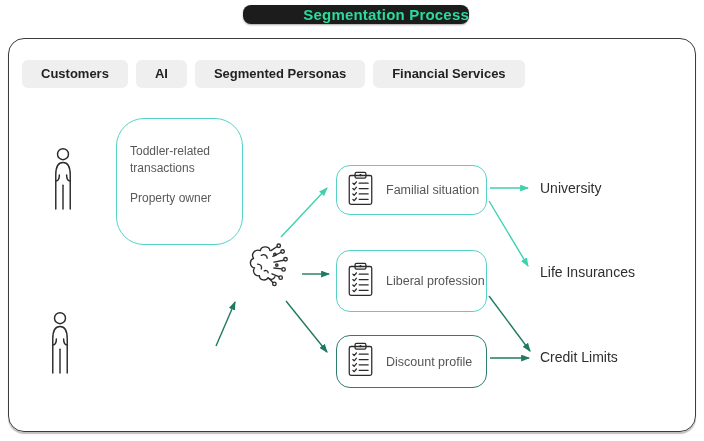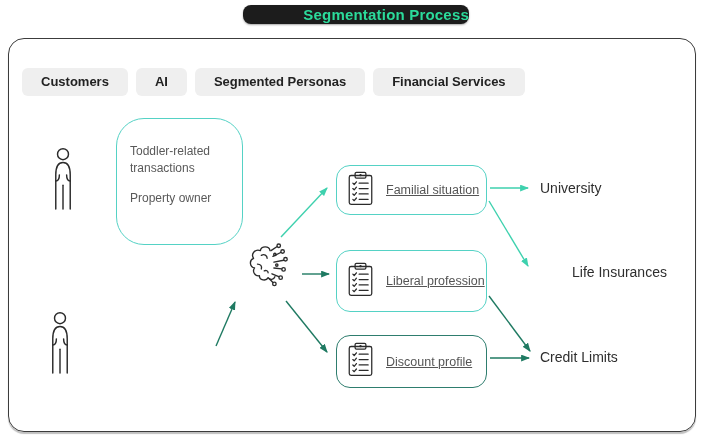--- a/index.html
+++ b/index.html
@@ -25,21 +25,21 @@
   }
 
   .banner{
     position:absolute;left:243px;top:5px;width:226px;height:19px;
     background:var(--banner-bg);border-radius:8px;
     display:flex;align-items:center;justify-content:flex-end;
     box-shadow:0 1px 2px rgba(0,0,0,.35);z-index:3;
   }
   .banner span{color:var(--banner-text);font-weight:bold;font-size:15px;letter-spacing:.2px;}
 
-  .pill-row{position:absolute;left:22px;top:68px;display:flex;gap:8px;z-index:2;}
+  .pill-row{position:absolute;left:22px;top:60px;display:flex;gap:8px;z-index:2;}
   .pill{
     background:var(--pill-bg);border-radius:6px;height:28px;line-height:28px;
     padding:0 19px;font-size:13px;font-weight:bold;color:#222;white-space:nowrap;
   }
 
   .trait-box{
     position:absolute;left:88px;width:127px;background:#fff;
     border:1.5px solid var(--box-teal);border-radius:28px;z-index:2;
     color:var(--text-muted);font-size:12px;line-height:1.4;
     padding:24px 10px 8px 13px;
@@ -54,32 +54,32 @@
   .person svg{display:block;}
   .person-1{left:45px;top:147px;}
   .person-2{left:42px;top:311px;}
 
   .brain{position:absolute;left:242px;top:238px;z-index:2;}
 
   .persona-box{
     position:absolute;left:336px;width:151px;background:#fff;
     border:1.5px solid var(--box-teal);border-radius:14px;z-index:2;
     display:flex;align-items:center;gap:12px;padding-left:10px;
-    font-size:12.5px;color:#555;white-space:nowrap;text-decoration:underline;
+    font-size:12.5px;color:#555;white-space:nowrap;
   }
   .persona-1{top:165px;height:50px;}
   .persona-2{top:250px;height:62px;}
   .persona-3{top:335px;height:53px;border-color:var(--box-dark);}
 
   .service-label{
     position:absolute;left:540px;font-size:14px;font-weight:normal;color:var(--text-dark);
     white-space:nowrap;z-index:2;
   }
   .service-1{top:180px;}
-  .service-2{top:264px;margin-left:32px;}
+  .service-2{top:264px;}
   .service-3{top:349px;}
 
   .arrows{position:absolute;left:0;top:0;width:704px;height:441px;z-index:1;pointer-events:none;}
   .arrow-light{stroke:var(--accent-teal);stroke-width:1.4;fill:none;}
   .arrow-dark{stroke:var(--accent-dark-green);stroke-width:1.4;fill:none;}
   .head-light{fill:var(--accent-teal);}
   .head-dark{fill:var(--accent-dark-green);}
 
   .ink{stroke:#2b2b2b;stroke-width:1.4;fill:none;stroke-linecap:round;stroke-linejoin:round;}
   .ink-fill{fill:#2b2b2b;stroke:none;}

